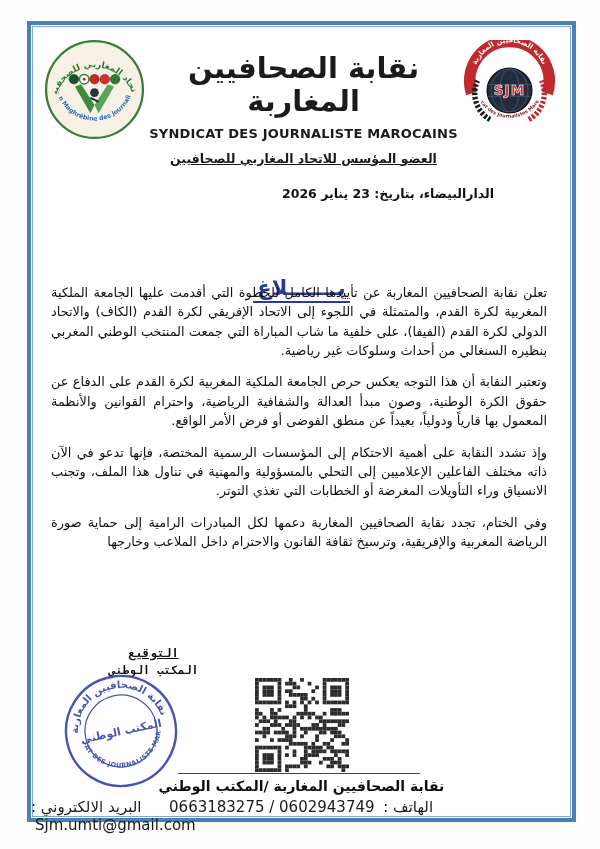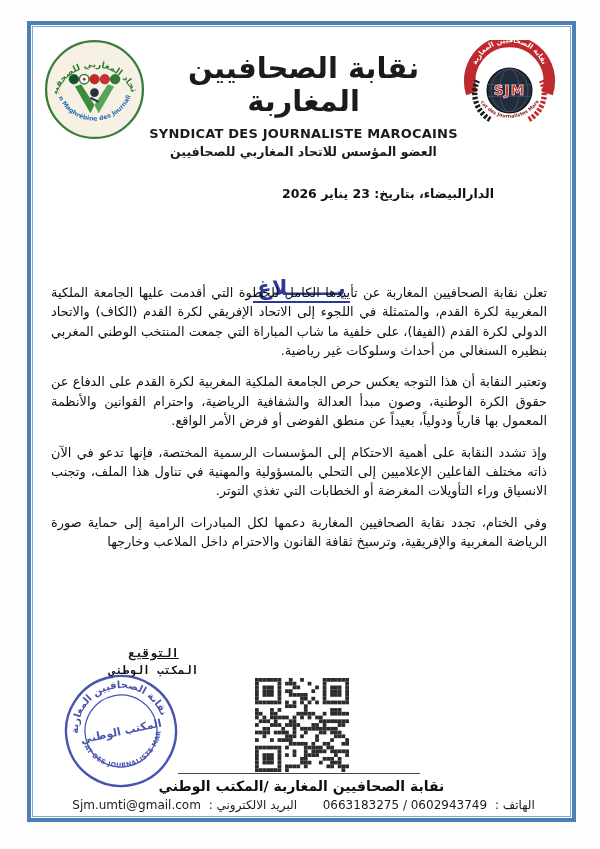--- a/index.html
+++ b/index.html
@@ -15,21 +15,21 @@
   .page::before{
     content:"";position:absolute;inset:1px;border:1px solid #7fa9cf;pointer-events:none;
   }
   
   .header{display:flex;align-items:flex-start;justify-content:space-between;padding:13px 10px 0 10px;direction:ltr;}
   .logo-left{width:103px;height:103px;flex:0 0 auto;margin-left:2px;}
   .logo-right{width:97px;height:97px;flex:0 0 auto;margin-right:4px;margin-top:2px;}
   .header-center{flex:1 1 auto;text-align:center;padding-top:14px;}
   .org-ar{font-size:29px;font-weight:bold;color:#1b1b1b;direction:rtl;line-height:1.15;}
   .org-fr{font-size:13px;font-weight:bold;letter-spacing:.2px;margin-top:7px;color:#1b1b1b;}
-  .org-sub{font-size:12.5px;font-weight:bold;direction:rtl;margin-top:3px;color:#1b1b1b;}
+  .org-sub{font-size:12.5px;font-weight:bold;direction:rtl;margin-top:10px;color:#1b1b1b;text-decoration:underline;}
   
   .dateline{
     position:absolute;top:161px;right:78px;font-size:12.5px;font-weight:bold;direction:rtl;color:#111;text-align:center;
   }
   .doc-title-wrap{position:absolute;top:203px;left:0;width:100%;text-align:center;margin-top:48px;}
   .doc-title{
     display:inline-block;color:#2b3a96;font-size:21px;font-weight:bold;
     border-bottom:2px solid #2b3a96;padding:0 4px 1px 4px;direction:rtl;
   }
   
@@ -42,21 +42,21 @@
   .signature{position:absolute;top:621px;left:55px;width:135px;text-align:center;direction:rtl;font-family:Liberation Mono, monospace;}
   .sig-label{font-size:12px;font-weight:bold;text-decoration:underline;color:#101010;}
   .sig-office{font-size:11.5px;font-weight:bold;margin-top:2px;color:#101010;}
   
   .stamp{position:absolute;top:646px;left:30px;width:120px;height:120px;opacity:.92;}
   .qr{position:absolute;top:653px;left:224px;width:94px;height:94px;background:#fff;}
   .qr svg{width:100%;height:100%;display:block;}
   
   .footer-rule{position:absolute;top:748px;left:147px;width:242px;border-top:1.5px solid #444;}
   .footer-org{position:absolute;top:753px;left:0;width:100%;text-align:center;font-size:14px;font-weight:bold;direction:rtl;color:#0e0e0e;}
-  .footer-contact{position:absolute;top:773px;left:0;width:100%;text-align:center;font-size:12px;direction:rtl;color:#1a1a1a;}
+  .footer-contact{position:absolute;top:773px;left:0;width:100%;text-align:left;font-size:15px;direction:rtl;color:#1a1a1a;}
   .footer-contact .num{direction:ltr;unicode-bidi:isolate;display:inline-block;margin:0 4px;}
   .footer-contact .gap{display:inline-block;width:14px;}
 </style>
 </head>
 <body>
 
 <div class="page">
 
   <div class="header">
 

